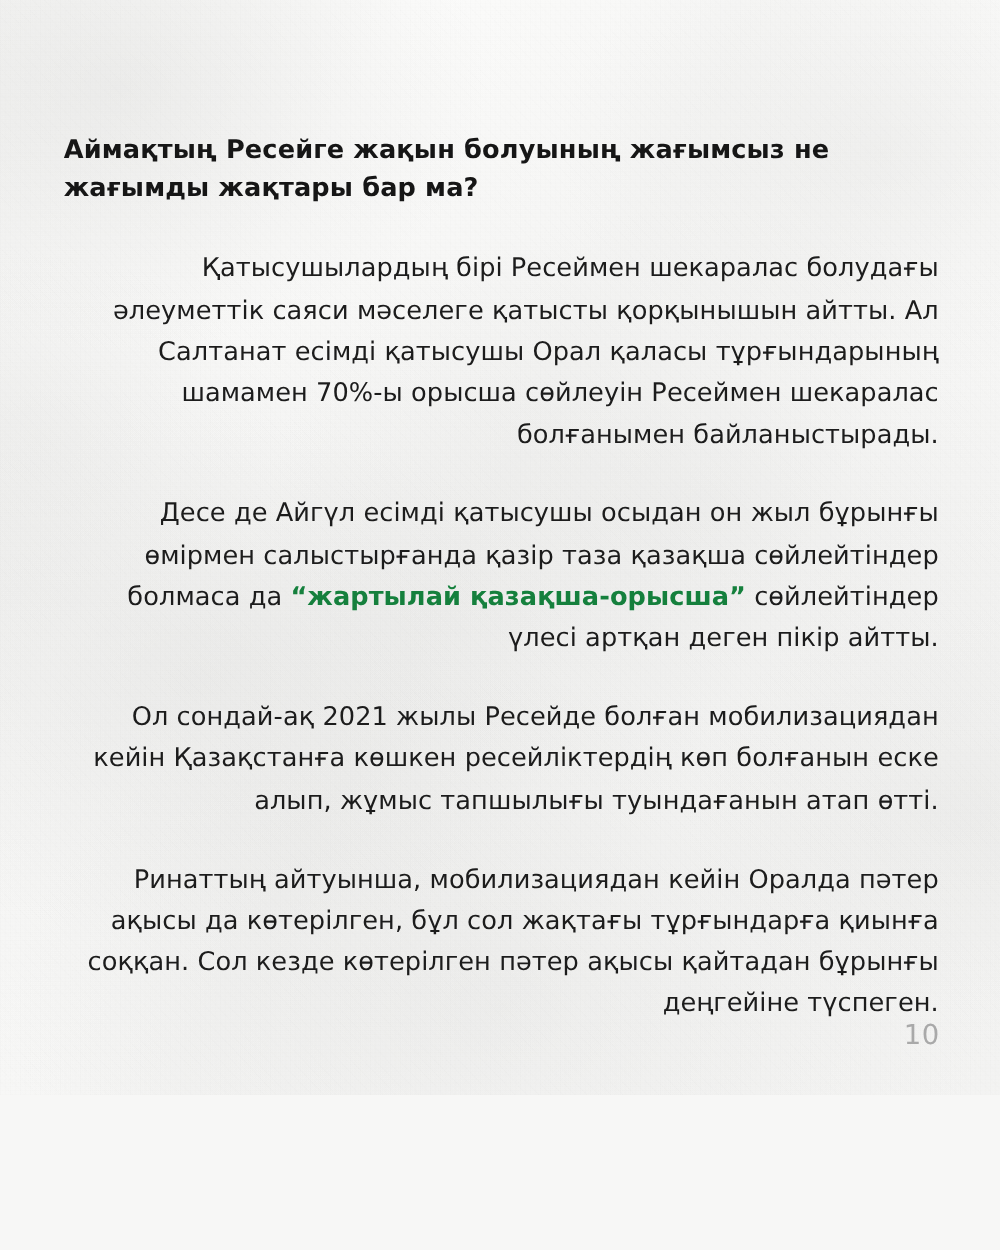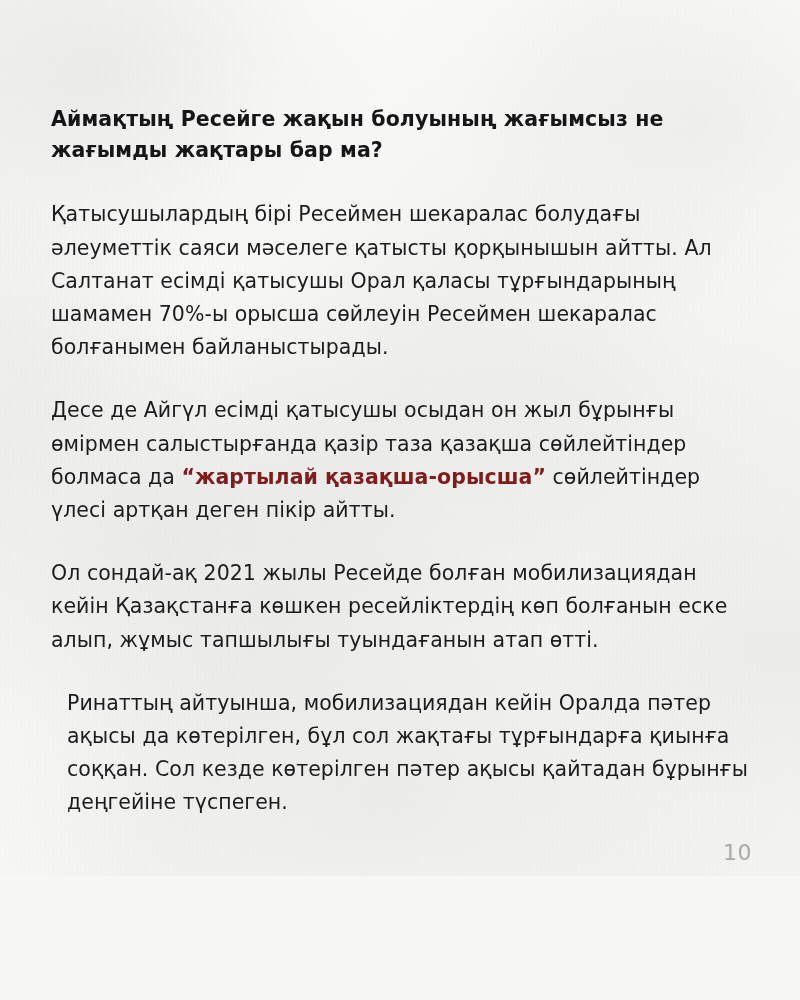--- a/index.html
+++ b/index.html
@@ -77,36 +77,37 @@
   }
 
   .para {
     margin: 0 0 30px 0;
     font-size: 20.5px;
     font-weight: 400;
     line-height: 1.62;
     letter-spacing: 0.05px;
     color: #1c1c1c;
     max-width: 700px;
+    text-align: right;
   }
   .para:last-child {
     margin-bottom: 0;
     margin-left: 16px;
   }
 
   .hl {
-    color: #7f1d1d;
+    color: #15803d;
     font-weight: 700;
   }
 
   
   .page-number {
     position: absolute;
     right: 48px;
-    bottom: 12px;
+    bottom: 36px;
     font-size: 22px;
     font-weight: 400;
     color: #a9a9a9;
     letter-spacing: 0.5px;
     line-height: 1;
   }
 </style>
 </head>
 <body>
 

